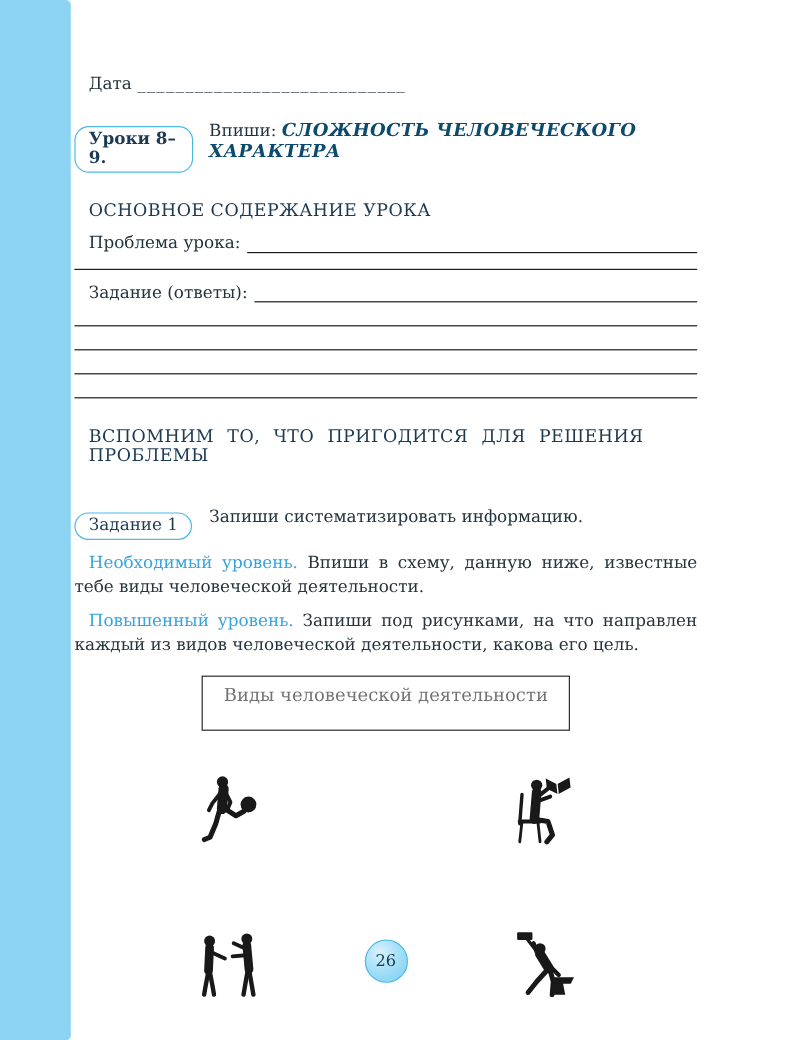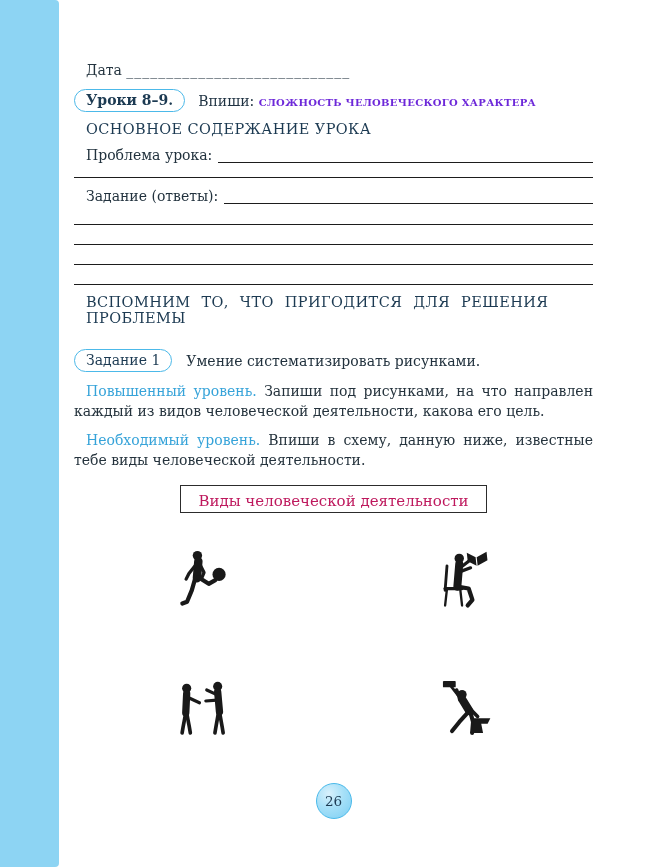--- a/index.html
+++ b/index.html
@@ -5,58 +5,58 @@
   html, body { margin:0; padding:0; background:#ffffff; }
   .page {
     position:relative; width:658px; height:867px; background:#ffffff;
     font-family:"DejaVu Serif", "Liberation Serif", serif;
     color:#21313f; overflow:hidden;
   }
   .band {
     position:absolute; left:0; top:0; width:59px; height:867px;
     background:#8dd4f3; border-radius:0 4px 4px 0;
   }
-  .content { position:absolute; left:74px; top:0; width:519px; }
+  .content { position:absolute; left:62px; top:0; width:519px; }
 
   .date-row { margin-top:62px; margin-left:12px; font-size:14px; color:#24343f; }
   .date-row .dashes { letter-spacing:1px; color:#2a3a46; }
 
   .lesson-row { margin-top:11px; display:flex; align-items:center; }
   .badge {
     display:inline-block; border:1.5px solid #4cb9e9; border-radius:12px;
-    padding:2px 11px 3px 11px; font-size:14px; color:#1c3a52; background:#fff;
+    padding:2px 11px 3px 11px; font-size:14px; color:#1c3a52; background:#fff;margin-top:16px;
   }
   .badge.bold { font-weight:bold; }
   .theme { margin-left:13px; font-size:14px; color:#1f3242; }
-  .theme b { font-size:10px; color:#6d28d9; letter-spacing:0.3px; }
+  .theme b { font-size:15px; color:#0c4a6e; letter-spacing:0.3px;font-style:italic; }
 
   .heading {
-    margin-top:9px; margin-left:12px; font-size:14.5px; color:#1c3a52;
+    margin-top:24px; margin-left:12px; font-size:14.5px; color:#1c3a52;
     letter-spacing:0.4px;
   }
   .heading.spread { word-spacing:6px; }
 
-  .labelled-line { display:flex; align-items:flex-start; margin-top:10px; height:17px; font-size:14px; }
+  .labelled-line { display:flex; align-items:center; margin-top:10px; height:17px; font-size:14px; }
   .labelled-line .lbl { margin-left:12px; white-space:nowrap; color:#22323e; }
   .fill-line { flex:1; border-bottom:1.3px solid #1d1d1d; margin-left:6px; height:15px; }
   .rule { height:0; border-bottom:1.3px solid #1d1d1d; margin-top:19px; }
   .rule.first { margin-top:13px; }
 
   .task-row { margin-top:23px; display:flex; align-items:center; }
   .task-title { margin-left:14px; font-size:14px; color:#22323e; }
 
   .para {
     margin-top:9px; font-size:14px; line-height:20px; text-align:justify;
     text-indent:12px; color:#25333d;
   }
   .para .level { color:#36a3d9; }
 
   .scheme-box {
     margin:15px auto 0 auto; width:fit-content; border:1.5px solid #2c2c2c;
-    padding:6px 17px 2px 17px; font-size:15px; color:#be185d; background:#fff;
+    padding:6px 17px 20px 17px; font-size:15px; color:#737373; background:#fff;
   }
 
   .picto-grid {
     margin-top:36px; display:grid; grid-template-columns:1fr 1fr;
     row-gap:66px; justify-items:center;
   }
   .picto { width:66px; height:64px; display:flex; align-items:center; justify-content:center; }
 
   .page-num {
     position:absolute; left:50%; transform:translateX(-50%); top:783px;
@@ -102,29 +102,29 @@
     </div>
     <div class="rule"></div>
     <div class="rule"></div>
     <div class="rule"></div>
     <div class="rule"></div>
 
     <div class="heading spread">ВСПОМНИМ ТО, ЧТО ПРИГОДИТСЯ ДЛЯ РЕШЕНИЯ ПРОБЛЕМЫ</div>
 
     <div class="task-row">
       <span class="badge">Задание 1</span>
-      <span class="task-title">Умение систематизировать рисунками.</span>
+      <span class="task-title">Запиши систематизировать информацию.</span>
+    </div>
+
+    <div class="para">
+      <span class="level">Необходимый уровень.</span><span> Впиши в схему, данную ниже, известные тебе виды человеческой деятельности.</span>
     </div>
 
     <div class="para">
       <span class="level">Повышенный уровень.</span><span> Запиши под рисунками, на что направлен каждый из видов человеческой деятельности, какова его цель.</span>
-    </div>
-
-    <div class="para">
-      <span class="level">Необходимый уровень.</span><span> Впиши в схему, данную ниже, известные тебе виды человеческой деятельности.</span>
     </div>
 
     <div class="scheme-box">Виды человеческой деятельности</div>
 
     <div class="picto-grid">
 
       <div class="picto">
         <svg viewBox="0 0 64 68" width="62" height="64" aria-hidden="true">
           <g stroke="#191919" fill="none" stroke-linecap="round" stroke-linejoin="round">
             <circle cx="25" cy="7" r="5" fill="#191919" stroke="none"></circle>

